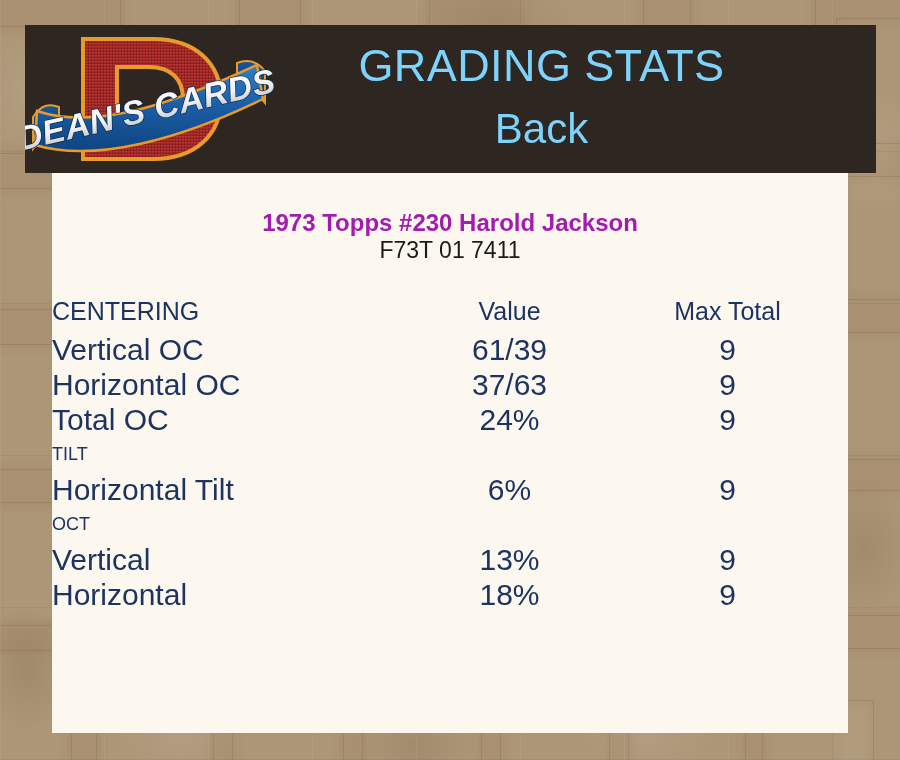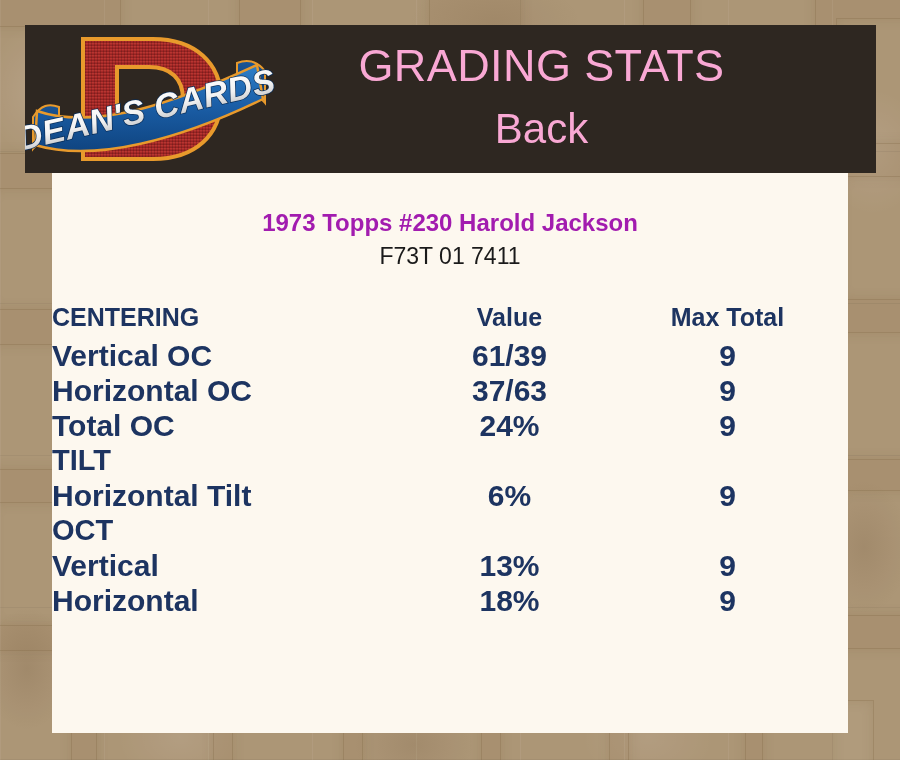--- a/index.html
+++ b/index.html
@@ -57,21 +57,21 @@
     height: 148px;
     flex: 0 0 250px;
     position: relative;
   }
   #logo svg { display: block; width: 100%; height: 100%; }
 
   
   #header-titles {
     flex: 1;
     text-align: center;
-    color: #f9a8d4;
+    color: #7dd3fc;
     padding-right: 68px;
   }
   #header-title {
     font-size: 45px;
     font-weight: 400;
     letter-spacing: 0.4px;
     line-height: 1.05;
   }
   #header-subtitle {
     font-size: 42px;
@@ -93,48 +93,48 @@
     font-size: 24px;
     font-weight: bold;
     color: #a21caf;
     margin-top: 36px;
   }
   #card-code {
     text-align: center;
     font-size: 23px;
     font-weight: 400;
     color: #1a1a1a;
-    margin-top: 6px;
+    margin-top: 0;
   }
 
   
   #stats-table {
     width: 100%;
     border-collapse: collapse;
     margin-top: 26px;
     color: #1d3461;
   }
   #stats-table th, #stats-table td {
     padding: 0;
-    font-weight: 700;
+    font-weight: 400;
   }
   .col-label  { width: 360px; }
   .col-value  { width: 195px; text-align: center; }
   .col-grade  { width: 241px; text-align: center; }
 
   .head-row th {
     font-size: 25px;
     font-weight: bold;
     height: 42px;
     vertical-align: middle;
   }
   .head-row th.col-label { padding-left: 103px; text-align: left; }
 
   .section-row td {
-    font-size: 29px;
+    font-size: 18px;
     font-weight: bold;
     height: 35px;
     vertical-align: middle;
   }
   .section-row td.col-label { padding-left: 103px; text-align: left; }
 
   .data-row td {
     font-size: 30px;
     height: 35px;
     vertical-align: middle;

